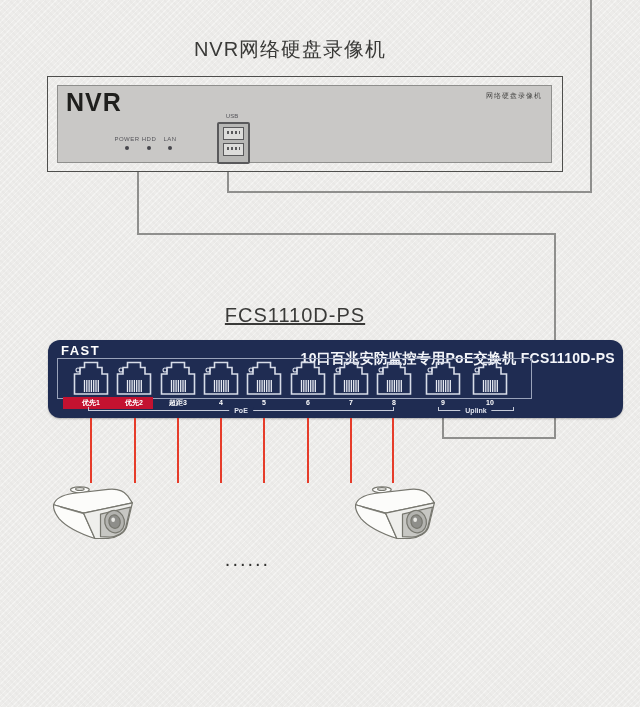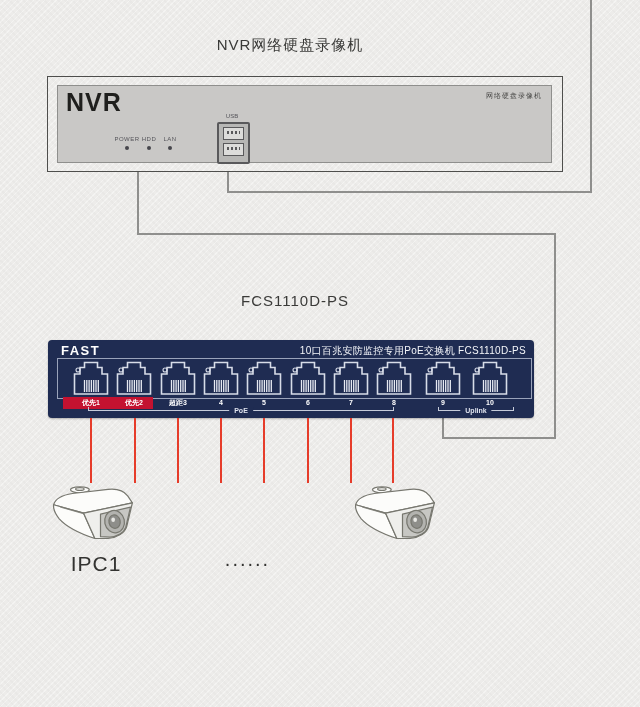--- a/index.html
+++ b/index.html
@@ -4,39 +4,39 @@
 <style>
   html,body{margin:0;padding:0;}
   body{font-family:"Liberation Sans","DejaVu Sans",sans-serif;background:#e4e3e1;}
   .canvas{
     position:relative;width:640px;height:707px;overflow:hidden;
     background-color:#edecea;
     background-image:
       repeating-linear-gradient(45deg, rgba(0,0,0,0.015) 0 2px, transparent 2px 5px),
       repeating-linear-gradient(-45deg, rgba(255,255,255,0.4) 0 1px, transparent 1px 4px);
   }
-  .diagram-title{position:absolute;text-align:center;color:#3a3a38;font-size:15px;letter-spacing:1px;}
+  .diagram-title{position:absolute;text-align:center;color:#3a3a38;font-size:20px;letter-spacing:1px;}
   
   .gline{position:absolute;background:#8f8f8d;}
   
   .nvr-outer{position:absolute;left:47px;top:76px;width:514px;height:94px;border:1px solid #4e4e4c;}
   .nvr-inner{position:absolute;left:57px;top:85px;width:493px;height:76px;background:#c9c8c6;border:1px solid #8f8f8d;}
   .nvr-brand{position:absolute;left:66px;top:88px;font-size:25px;font-weight:600;color:#1f1f1d;letter-spacing:1px;}
   .nvr-model{position:absolute;left:430px;top:91px;width:112px;text-align:right;font-size:7px;color:#4a4a48;letter-spacing:1px;}
   .led{position:absolute;top:136px;text-align:center;}
   .led .lbl{font-size:6px;color:#55555a;letter-spacing:.5px;}
   .led .dot{width:4px;height:4px;border-radius:50%;background:#46464c;margin:4px auto 0;}
   .usb-label{position:absolute;left:216px;top:113px;width:32px;text-align:center;font-size:6px;color:#55555a;}
   .usb-box{position:absolute;left:217px;top:122px;width:29px;height:38px;border:2px solid #59595b;border-radius:2px;background:#b7b7b5;}
   .usb-recep{width:19px;height:11px;margin:3px auto 0;background:#dcdcda;border:1px solid #59595b;}
   .usb-pins{width:13px;height:3px;margin:3px auto 0;background:repeating-linear-gradient(90deg,#59595b 0 2px,transparent 2px 4px);}
   
-  .switch{position:absolute;left:48px;top:340px;width:486px;height:78px;background:#1f2c52;border-radius:4px;box-shadow:0 1px 2px rgba(0,0,0,.25);}
+  .switch{position:absolute;left:48px;top:340px;width:575px;height:78px;background:#1f2c52;border-radius:12px;box-shadow:0 1px 2px rgba(0,0,0,.25);}
   .fast-logo{position:absolute;left:13px;top:3px;font-size:13px;font-weight:bold;color:#ffffff;letter-spacing:1.5px;}
-  .switch-header{position:absolute;right:8px;top:4px;font-size:10px;font-weight:normal;color:#f4f6fa;letter-spacing:.3px;}
+  .switch-header{position:absolute;right:8px;top:10px;font-size:14px;font-weight:bold;color:#f4f6fa;letter-spacing:.3px;}
   .port-strip{position:absolute;left:9px;top:18px;width:473px;height:39px;border:1px solid #9aa3ba;}
   .port{position:absolute;top:21px;width:36px;height:34px;}
   .red-bar{position:absolute;left:15px;top:57px;width:90px;height:12px;background:#c41230;}
   .port-label{position:absolute;top:57px;width:44px;height:12px;line-height:12px;text-align:center;font-size:7px;font-weight:bold;color:#ffffff;}
   .bracket{position:absolute;top:70px;border-top:1px solid #c6ccda;}
   .bracket::before,.bracket::after{content:"";position:absolute;top:-4px;width:1px;height:4px;background:#c6ccda;}
   .bracket::before{left:0;}
   .bracket::after{right:0;}
   .bracket .btxt{position:absolute;left:50%;top:-4px;transform:translateX(-50%);background:#1f2c52;padding:0 5px;font-size:7px;font-weight:bold;color:#dfe3ee;line-height:8px;}
   
@@ -83,21 +83,21 @@
   <div class="usb-label">USB</div>
   <div class="usb-box">
     <div class="usb-recep">
         <div class="usb-pins"></div>
       </div>
     <div class="usb-recep">
         <div class="usb-pins"></div>
       </div>
   </div>
 
-  <div class="diagram-title" style="left:95px;top:292px;width:400px;">FCS1110D-PS</div>
+  <div class="diagram-title" style="left:95px;top:304px;width:400px;text-decoration:underline;">FCS1110D-PS</div>
 
   <div class="switch">
     <div class="fast-logo">FAST</div>
     <div class="switch-header">10口百兆安防监控专用PoE交换机  FCS1110D-PS</div>
     <div class="port-strip"></div>
 
     <svg class="port" style="left:25px;" viewBox="0 0 36 34">
         <path d="M1.5,33 L1.5,13 L7,13 L7,6.5 L11.5,6.5 L11.5,1.5 L24.5,1.5 L24.5,6.5 L29,6.5 L29,13 L34.5,13 L34.5,33 Z" fill="none" stroke="#d7dce8" stroke-width="1.6"></path>
         <circle cx="5" cy="9" r="2" fill="none" stroke="#d7dce8" stroke-width="1.1"></circle>
         <path d="M11.5,19 V31 M13.8,19 V31 M16.1,19 V31 M18.4,19 V31 M20.7,19 V31 M23,19 V31 M25.3,19 V31" stroke="#e6e9f2" stroke-width="1.3" fill="none"></path>
@@ -199,16 +199,15 @@
       <path d="M6,24 L38,33 L50,60 C38,56 20,48 12,39 C8,34 5.5,28 6,24 Z"></path>
       <path d="M13,26.5 L41,34.5" fill="none" stroke-width="0.8"></path>
       <path d="M38,33 L90,22 L84,47 C82,54 74,59 64,60 L50,60 Z" fill="#efefec"></path>
       <path d="M56,34 L88,26.5 L83,48 C81,54 74,58 66,58.5 L56,58 Z" fill="#c7c7c3"></path>
       <ellipse cx="71" cy="42" rx="10.5" ry="12" transform="rotate(-12 71 42)" fill="#b3b3af"></ellipse>
       <ellipse cx="71" cy="42" rx="6" ry="7.2" transform="rotate(-12 71 42)" fill="#8e8e8a"></ellipse>
       <ellipse cx="69.5" cy="40" rx="2" ry="2.4" fill="#e8e8e4" stroke="none"></ellipse>
     </g>
   </svg>
 
-  <div class="cam-label" style="left:56px;width:80px;">IPC1</div>
   <div class="ellipsis" style="left:205px;width:85px;">......</div>
 
 </div>
 
 </body></html>

